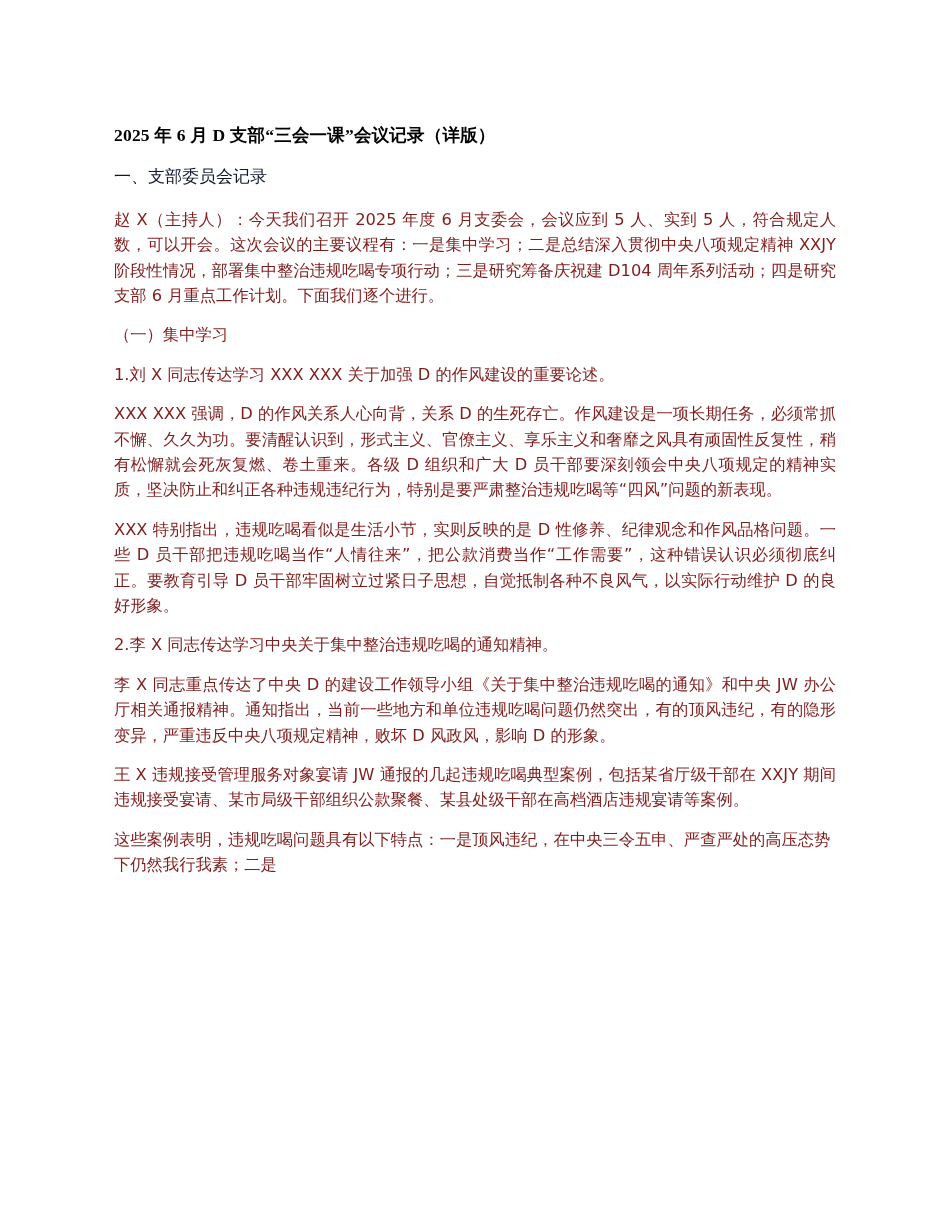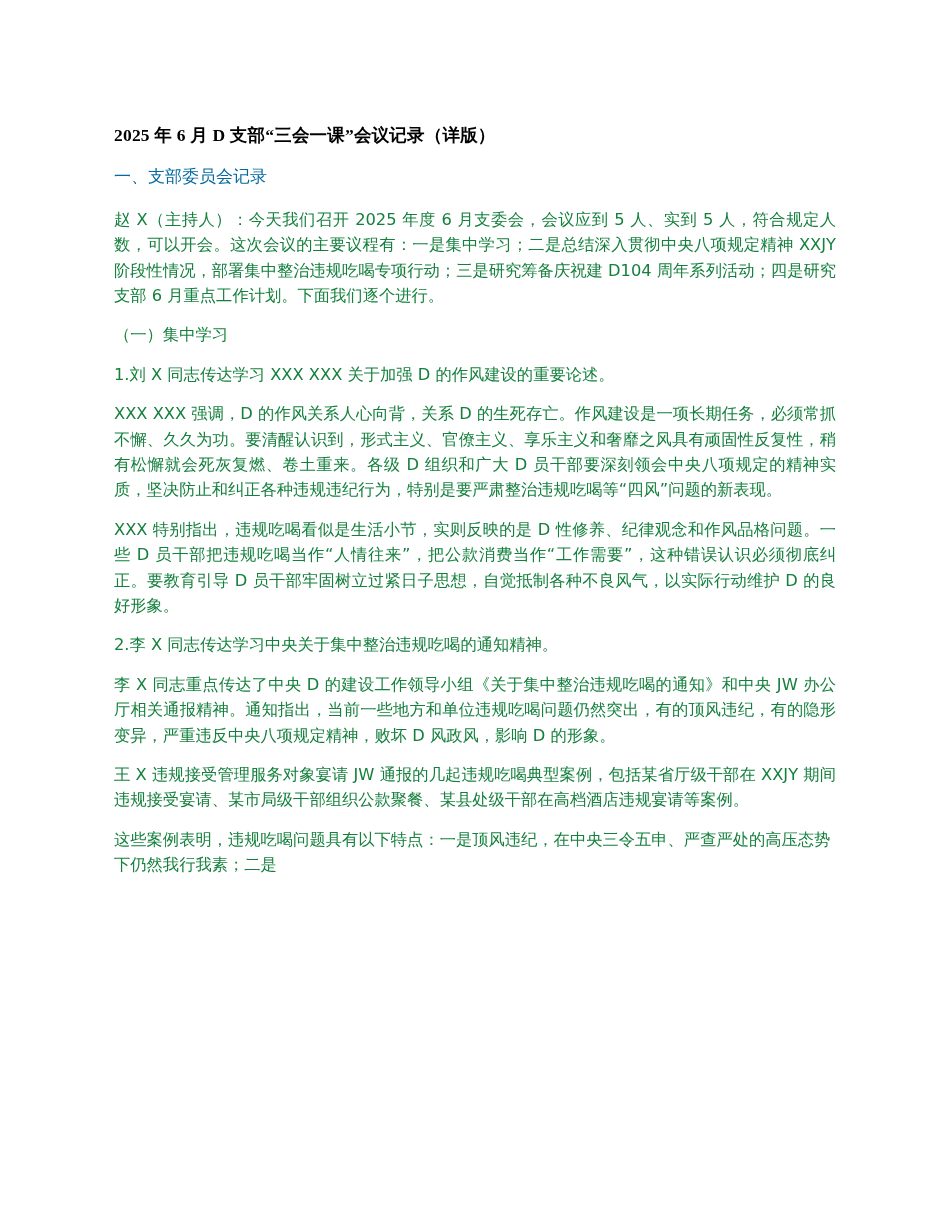--- a/index.html
+++ b/index.html
@@ -36,28 +36,28 @@
     margin: 0 0 16px 0;
     color: #000;
     white-space: nowrap;
   }
   .section-heading {
     font-family: "DejaVu Sans", "Liberation Sans", sans-serif;
     font-size: 17px;
     font-weight: normal;
     line-height: 1.5;
     margin: 0 0 17px 0;
-    color: #0369a1;
+    color: #0f172a;
   }
   .para {
     font-family: "DejaVu Sans", "Liberation Sans", sans-serif;
     font-size: 16.3px;
     line-height: 25.4px;
     margin: 0 0 14px 0;
-    color: #15803d;
+    color: #7f1d1d;
     text-align: justify;
     text-justify: inter-character;
     word-break: break-all;
   }
   .para:last-child {
     margin-bottom: 0;
   }
   .para.nojust {
     text-align: left;
   }

